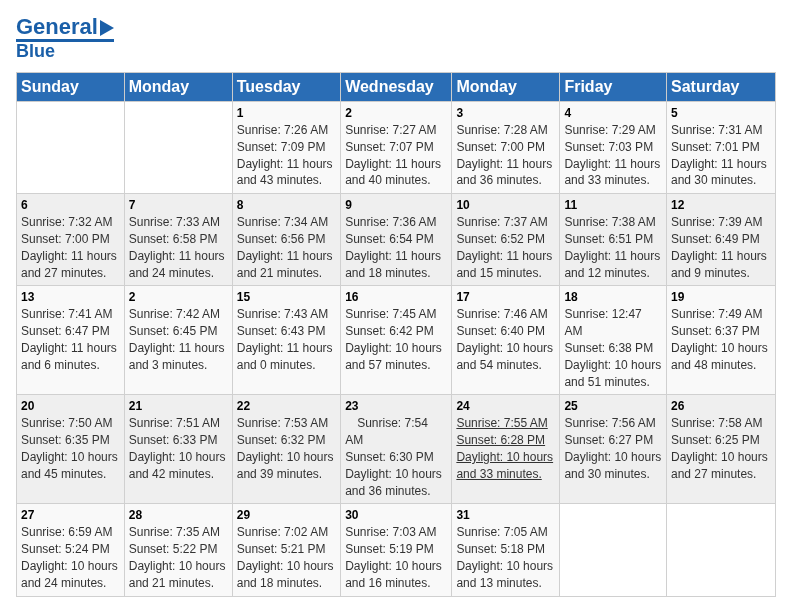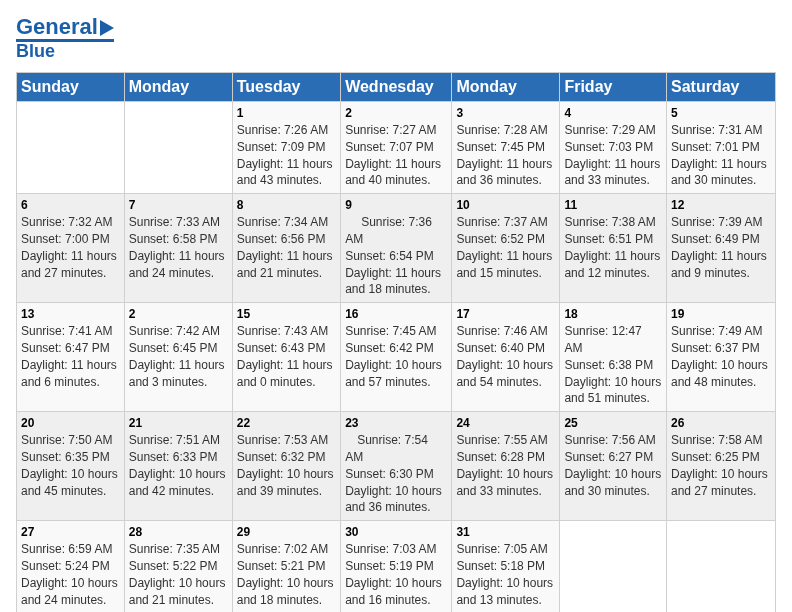--- a/index.html
+++ b/index.html
@@ -118,40 +118,40 @@
       <tr>
         <td class="empty"></td>
         <td class="empty"></td>
         <td><span class="day-num">1</span><span class="day-info" style="white-space: pre-line;">Sunrise: 7:26 AM
 Sunset: 7:09 PM
 Daylight: 11 hours and 43 minutes.</span></td>
         <td><span class="day-num">2</span><span class="day-info" style="white-space: pre-line;">Sunrise: 7:27 AM
 Sunset: 7:07 PM
 Daylight: 11 hours and 40 minutes.</span></td>
         <td><span class="day-num">3</span><span class="day-info" style="white-space: pre-line;">Sunrise: 7:28 AM
-Sunset: 7:45 PM
+Sunset: 7:00 PM
 Daylight: 11 hours and 36 minutes.</span></td>
         <td><span class="day-num">4</span><span class="day-info" style="white-space: pre-line;">Sunrise: 7:29 AM
 Sunset: 7:03 PM
 Daylight: 11 hours and 33 minutes.</span></td>
         <td><span class="day-num">5</span><span class="day-info" style="white-space: pre-line;">Sunrise: 7:31 AM
 Sunset: 7:01 PM
 Daylight: 11 hours and 30 minutes.</span></td>
       </tr>
       <tr>
         <td><span class="day-num">6</span><span class="day-info" style="white-space: pre-line;">Sunrise: 7:32 AM
 Sunset: 7:00 PM
 Daylight: 11 hours and 27 minutes.</span></td>
         <td><span class="day-num">7</span><span class="day-info" style="white-space: pre-line;">Sunrise: 7:33 AM
 Sunset: 6:58 PM
 Daylight: 11 hours and 24 minutes.</span></td>
         <td><span class="day-num">8</span><span class="day-info" style="white-space: pre-line;">Sunrise: 7:34 AM
 Sunset: 6:56 PM
 Daylight: 11 hours and 21 minutes.</span></td>
-        <td><span class="day-num">9</span><span class="day-info" style="white-space: pre-line; margin-left: 16px;">Sunrise: 7:36 AM
+        <td><span class="day-num">9</span><span class="day-info" style="white-space: pre-line;">Sunrise: 7:36 AM
 Sunset: 6:54 PM
 Daylight: 11 hours and 18 minutes.</span></td>
         <td><span class="day-num">10</span><span class="day-info" style="white-space: pre-line;">Sunrise: 7:37 AM
 Sunset: 6:52 PM
 Daylight: 11 hours and 15 minutes.</span></td>
         <td><span class="day-num">11</span><span class="day-info" style="white-space: pre-line;">Sunrise: 7:38 AM
 Sunset: 6:51 PM
 Daylight: 11 hours and 12 minutes.</span></td>
         <td><span class="day-num">12</span><span class="day-info" style="white-space: pre-line;">Sunrise: 7:39 AM
 Sunset: 6:49 PM
@@ -186,21 +186,21 @@
 Daylight: 10 hours and 45 minutes.</span></td>
         <td><span class="day-num">21</span><span class="day-info" style="white-space: pre-line;">Sunrise: 7:51 AM
 Sunset: 6:33 PM
 Daylight: 10 hours and 42 minutes.</span></td>
         <td><span class="day-num">22</span><span class="day-info" style="white-space: pre-line;">Sunrise: 7:53 AM
 Sunset: 6:32 PM
 Daylight: 10 hours and 39 minutes.</span></td>
         <td><span class="day-num">23</span><span class="day-info" style="white-space: pre-line; margin-left: 12px;">Sunrise: 7:54 AM
 Sunset: 6:30 PM
 Daylight: 10 hours and 36 minutes.</span></td>
-        <td><span class="day-num">24</span><span class="day-info" style="white-space: pre-line;">Sunrise: 7:55 AM
+        <td><span class="day-num">24</span><span class="day-info" style="white-space: pre-line; text-decoration: underline;">Sunrise: 7:55 AM
 Sunset: 6:28 PM
 Daylight: 10 hours and 33 minutes.</span></td>
         <td><span class="day-num">25</span><span class="day-info" style="white-space: pre-line;">Sunrise: 7:56 AM
 Sunset: 6:27 PM
 Daylight: 10 hours and 30 minutes.</span></td>
         <td><span class="day-num">26</span><span class="day-info" style="white-space: pre-line;">Sunrise: 7:58 AM
 Sunset: 6:25 PM
 Daylight: 10 hours and 27 minutes.</span></td>
       </tr>
       <tr>

